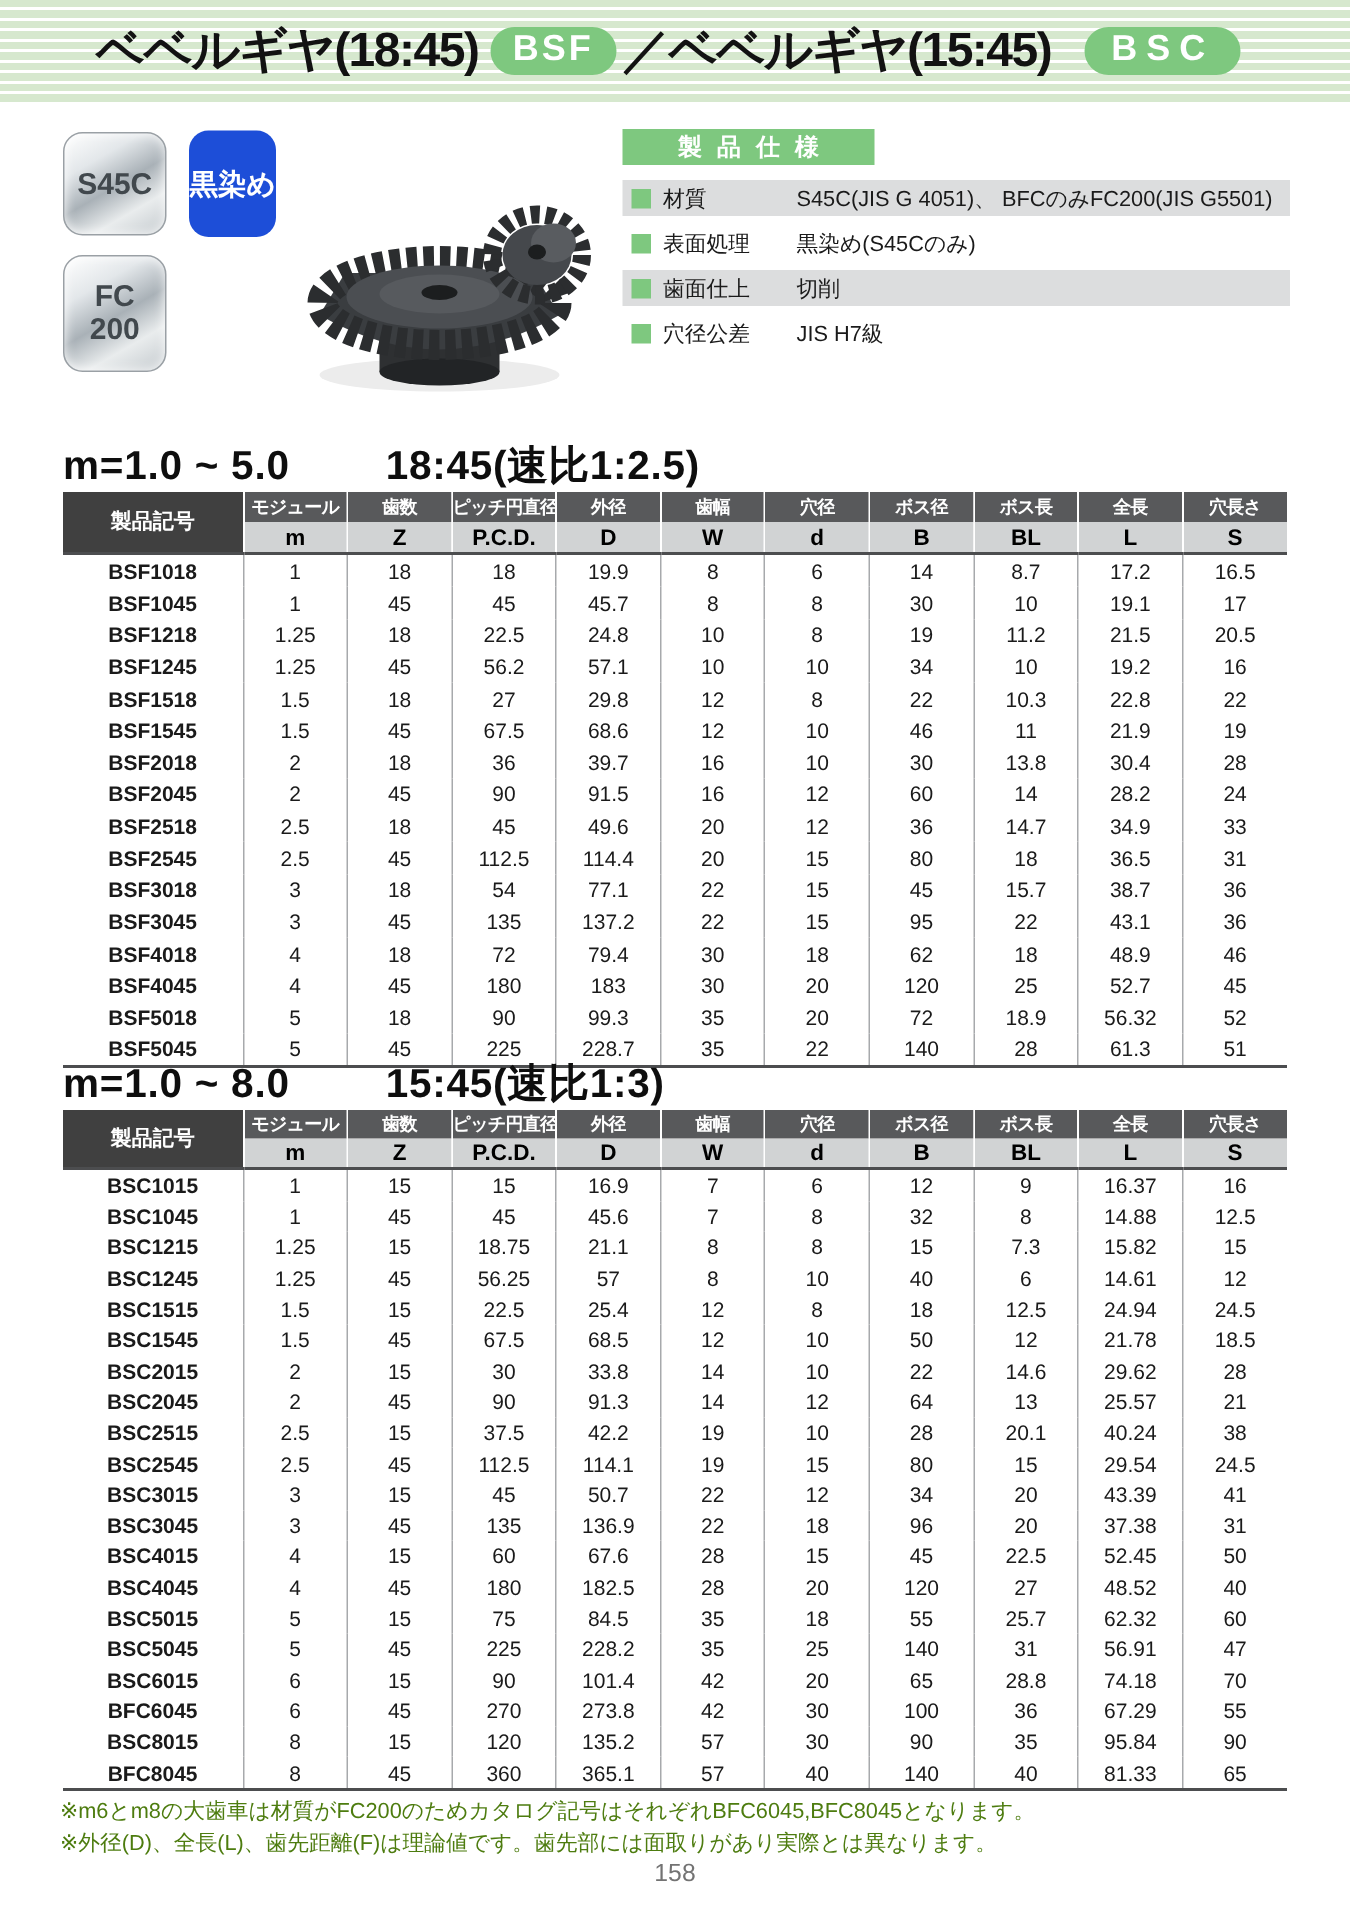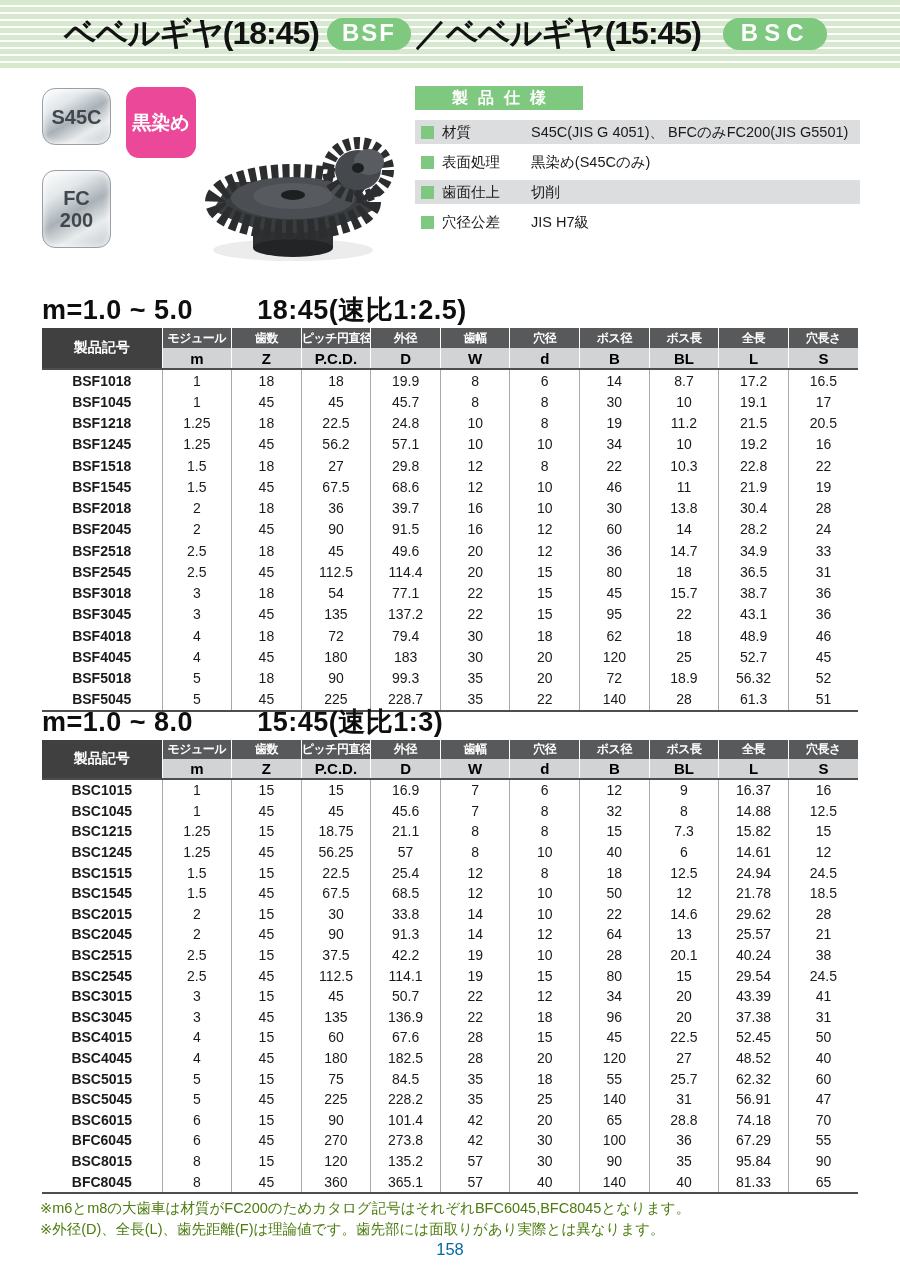--- a/index.html
+++ b/index.html
@@ -15,24 +15,24 @@
   .pill{background:#7ec87f;color:#fff;font-weight:bold;border-radius:18px;
         padding:2px 15px 4px;font-size:24px;letter-spacing:2px;margin:0 4px 0 8px;line-height:1.1;}
   .pill-bsc{letter-spacing:6px;margin-left:22px;padding:2px 18px 4px;}
 
   
   .badge-metal{position:absolute;border-radius:13px;border:1px solid #9aa0a5;box-sizing:border-box;
         background:linear-gradient(150deg,#ffffff 0%,#e3e7ea 28%,#a9b1b7 52%,#e9eced 74%,#c3c9cd 100%);
         box-shadow:inset 0 0 7px rgba(255,255,255,.9);
         color:#41484d;font-weight:bold;display:flex;align-items:center;justify-content:center;
         text-align:center;flex-direction:column;line-height:1.1;}
-  #badge-s45c{left:42px;top:88px;width:69px;height:57px;font-size:20px;}
+  #badge-s45c{left:42px;top:88px;width:69px;height:69px;font-size:20px;}
   #badge-fc200{left:42px;top:170px;width:69px;height:78px;font-size:20px;}
-  .badge-dark{position:absolute;left:126px;top:87px;width:70px;height:71px;border-radius:13px;
-        background:#ec4899;color:#fff;font-weight:bold;font-size:19px;
+  .badge-dark{position:absolute;left:126px;top:87px;width:58px;height:71px;border-radius:13px;
+        background:#1d4ed8;color:#fff;font-weight:bold;font-size:19px;
         display:flex;align-items:center;justify-content:center;}
 
   
   #gear-photo{position:absolute;left:198px;top:124px;width:202px;height:145px;}
 
   
   .spec-title{position:absolute;left:415px;top:86px;width:168px;height:24px;background:#7ec87f;
         color:#fff;font-weight:bold;font-size:16px;display:flex;align-items:center;justify-content:center;
         letter-spacing:10px;padding-left:10px;box-sizing:border-box;}
   .spec-rows{position:absolute;left:415px;top:120px;width:445px;}
@@ -64,21 +64,21 @@
   .table-a .th-jp,.table-a .th-sym{height:20px;}
   .table-b .th-jp,.table-b .th-sym{height:19px;}
   .gear-table td{font-size:14px;color:#1a1a1a;background:#fff;border-left:1px solid #a7a9ac;}
   .gear-table td:first-child{border-left:none;}
   .td-product{background:#d1d3d4;font-weight:bold;font-size:14px;}
   .table-a td{height:21.25px;}
   .table-b td{height:20.6px;}
 
   
   .footnotes{position:absolute;left:40px;top:1198px;font-size:14.5px;line-height:1.42;color:#4d7c0f;white-space:nowrap;}
-  .page-num{position:absolute;left:0;top:1240px;width:900px;text-align:center;font-size:16.5px;color:#0369a1;}
+  .page-num{position:absolute;left:0;top:1240px;width:900px;text-align:center;font-size:16.5px;color:#737373;}
 </style>
 </head>
 <body>
 
 <div id="page">
 
   <header class="band">
     <h1 class="title">
       <span>ベベルギヤ(18:45)</span>
       <span class="pill">BSF</span>

